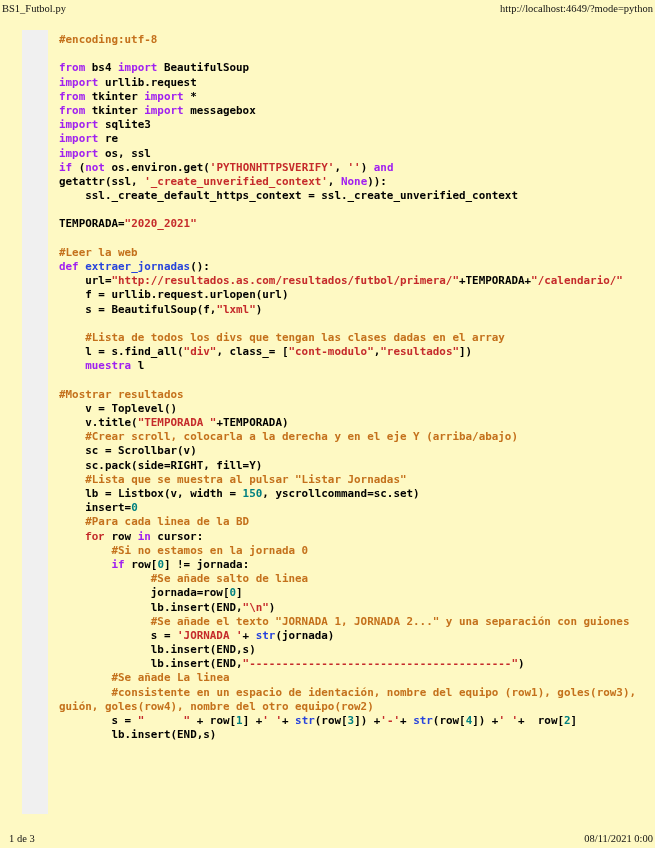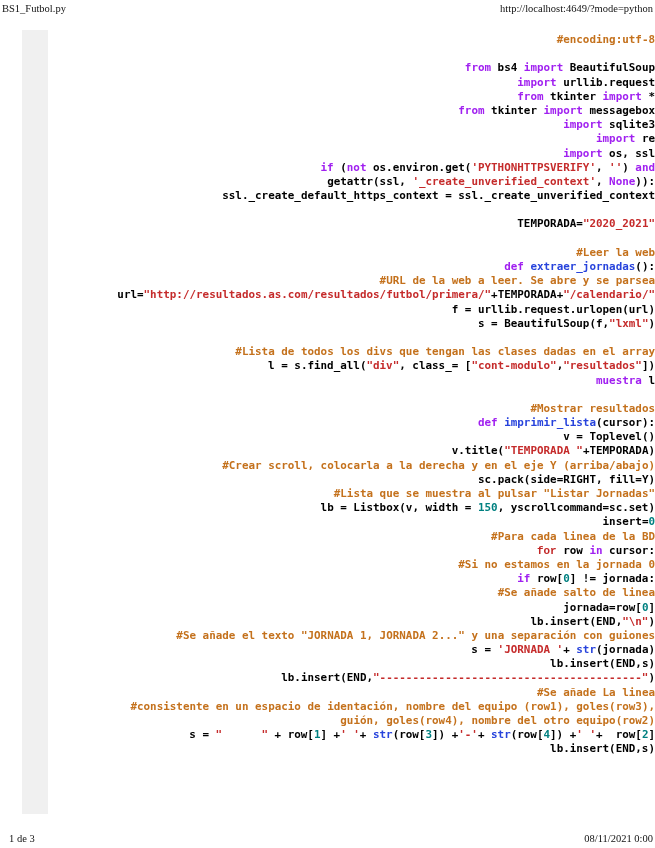--- a/index.html
+++ b/index.html
@@ -1,19 +1,19 @@
 <!DOCTYPE html>
 <html style="--keyword: #A020F0; --comment: #C4711C; --string: #C52B2B; --loop: #C22626; --definition: #2743DC; --number: #008080; --plain: #000000; --gutter: #F0F0F0;"><head>
 <meta charset="utf-8">
 <style>
   html,body{margin:0;padding:0;background:#888;}
   .page{
     position:relative;
     width:655px;height:848px;
-    background:#ffffff;
+    background:#fef9c3;
     overflow:hidden;
     font-family:"Liberation Serif", serif;
   }
   .hdr{
     position:absolute;top:3px;
     font-size:10.5px;color:#111;
     white-space:nowrap;
   }
   .hdr-left{left:2px;}
   .hdr-right{right:2px;}
@@ -32,21 +32,20 @@
   }
   .code{
     position:absolute;
     left:59px;top:33px;right:0;bottom:20px;
     overflow:hidden;
     font-family:"DejaVu Sans Mono", monospace;
     font-weight:bold;
     font-size:10.9px;
     line-height:14.2px;
     color:var(--plain,#000);
-    text-align:right;
   }
   .code-line{white-space:pre;height:14.2px;}
   .tk-t{color:var(--plain,#000000);}
   .tk-k{color:var(--keyword,#A020F0);}
   .tk-c{color:var(--comment,#C4711C);}
   .tk-s{color:var(--string,#C52B2B);}
   .tk-r{color:var(--loop,#C22626);font-family:Liberation Mono, monospace;}
   .tk-d{color:var(--definition,#2743DC);}
   .tk-n{color:var(--number,#008080);}
 </style>
@@ -70,34 +69,33 @@
       <div class="code-line"><span class="tk-k">import</span><span class="tk-t"> re</span></div>
       <div class="code-line"><span class="tk-k">import</span><span class="tk-t"> os, ssl</span></div>
       <div class="code-line"><span class="tk-k">if</span><span class="tk-t"> (</span><span class="tk-k">not</span><span class="tk-t"> os.environ.get(</span><span class="tk-s">'PYTHONHTTPSVERIFY'</span><span class="tk-t">, </span><span class="tk-s">''</span><span class="tk-t">) </span><span class="tk-k">and</span></div>
       <div class="code-line"><span class="tk-t">getattr(ssl, </span><span class="tk-s">'_create_unverified_context'</span><span class="tk-t">, </span><span class="tk-k">None</span><span class="tk-t">)):</span></div>
       <div class="code-line"><span class="tk-t">    ssl._create_default_https_context = ssl._create_unverified_context</span></div>
       <div class="code-line"> </div>
       <div class="code-line"><span class="tk-t">TEMPORADA=</span><span class="tk-s">"2020_2021"</span></div>
       <div class="code-line"> </div>
       <div class="code-line"><span class="tk-c">#Leer la web</span></div>
       <div class="code-line"><span class="tk-k">def</span><span class="tk-t"> </span><span class="tk-d">extraer_jornadas</span><span class="tk-t">():</span></div>
-      <div class="code-line"><span class="tk-t">    </span><span class="tk-c">#URL de la web a leer. Se abre y se parsea</span></div>
       <div class="code-line"><span class="tk-t">    url=</span><span class="tk-s">"http://resultados.as.com/resultados/futbol/primera/"</span><span class="tk-t">+TEMPORADA+</span><span class="tk-s">"/calendario/"</span></div>
       <div class="code-line"><span class="tk-t">    f = urllib.request.urlopen(url)</span></div>
       <div class="code-line"><span class="tk-t">    s = BeautifulSoup(f,</span><span class="tk-s">"lxml"</span><span class="tk-t">)</span></div>
       <div class="code-line"> </div>
       <div class="code-line"><span class="tk-t">    </span><span class="tk-c">#Lista de todos los divs que tengan las clases dadas en el array</span></div>
       <div class="code-line"><span class="tk-t">    l = s.find_all(</span><span class="tk-s">"div"</span><span class="tk-t">, class_= [</span><span class="tk-s">"cont-modulo"</span><span class="tk-t">,</span><span class="tk-s">"resultados"</span><span class="tk-t">])</span></div>
       <div class="code-line"><span class="tk-t">    </span><span class="tk-k">muestra</span><span class="tk-t"> l</span></div>
       <div class="code-line"> </div>
       <div class="code-line"><span class="tk-c">#Mostrar resultados</span></div>
-      <div class="code-line"><span class="tk-k">def</span><span class="tk-t"> </span><span class="tk-d">imprimir_lista</span><span class="tk-t">(cursor):</span></div>
       <div class="code-line"><span class="tk-t">    v = Toplevel()</span></div>
       <div class="code-line"><span class="tk-t">    v.title(</span><span class="tk-s">"TEMPORADA "</span><span class="tk-t">+TEMPORADA)</span></div>
       <div class="code-line"><span class="tk-t">    </span><span class="tk-c">#Crear scroll, colocarla a la derecha y en el eje Y (arriba/abajo)</span></div>
+      <div class="code-line"><span class="tk-t">    sc = Scrollbar(v)</span></div>
       <div class="code-line"><span class="tk-t">    sc.pack(side=RIGHT, fill=Y)</span></div>
       <div class="code-line"><span class="tk-t">    </span><span class="tk-c">#Lista que se muestra al pulsar "Listar Jornadas"</span></div>
       <div class="code-line"><span class="tk-t">    lb = Listbox(v, width = </span><span class="tk-n">150</span><span class="tk-t">, yscrollcommand=sc.set)</span></div>
       <div class="code-line"><span class="tk-t">    insert=</span><span class="tk-n">0</span></div>
       <div class="code-line"><span class="tk-t">    </span><span class="tk-c">#Para cada linea de la BD</span></div>
       <div class="code-line"><span class="tk-t">    </span><span class="tk-r">for</span><span class="tk-t"> row </span><span class="tk-k">in</span><span class="tk-t"> cursor:</span></div>
       <div class="code-line"><span class="tk-t">        </span><span class="tk-c">#Si no estamos en la jornada 0</span></div>
       <div class="code-line"><span class="tk-t">        </span><span class="tk-k">if</span><span class="tk-t"> row[</span><span class="tk-n">0</span><span class="tk-t">] != jornada:</span></div>
       <div class="code-line"><span class="tk-t">              </span><span class="tk-c">#Se añade salto de linea</span></div>
       <div class="code-line"><span class="tk-t">              jornada=row[</span><span class="tk-n">0</span><span class="tk-t">]</span></div>

